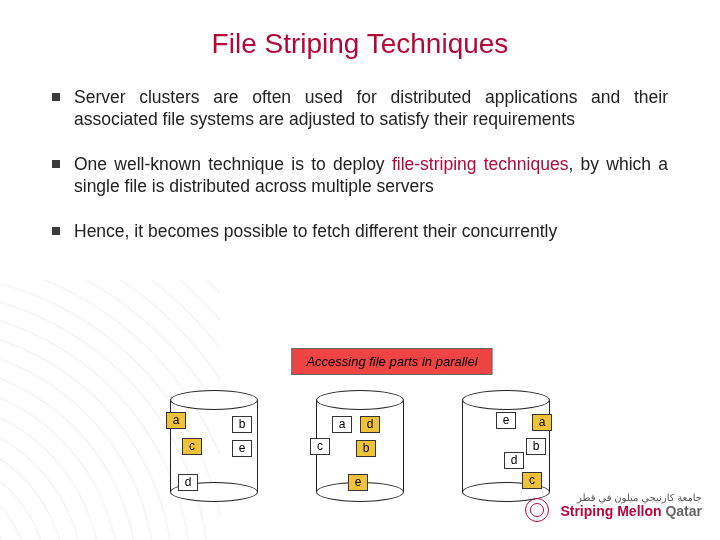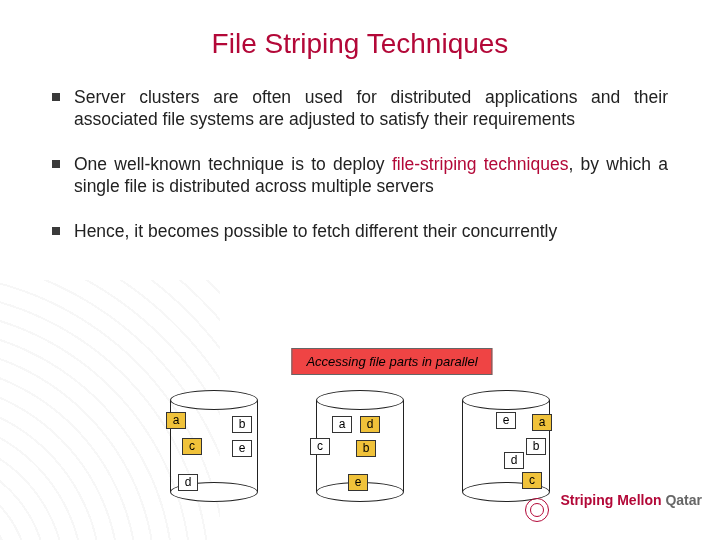--- a/index.html
+++ b/index.html
@@ -205,17 +205,18 @@
       <div class="blk gold" style="left:70px; top:24px">a</div>
       <div class="blk white" style="left:64px; top:48px">b</div>
       <div class="blk white" style="left:42px; top:62px">d</div>
       <div class="blk gold" style="left:60px; top:82px">c</div>
     </div>
   </div>
 </div>
 
 <div class="footer-logo">
   <div class="seal"></div>
+  <div class="arabic">جامعة كارنيجي ميلون في قطر</div>
   <div class="brand">
     <span>Striping Mellon</span>
     <span class="q">Qatar</span>
   </div>
 </div>
 
 </body></html>

